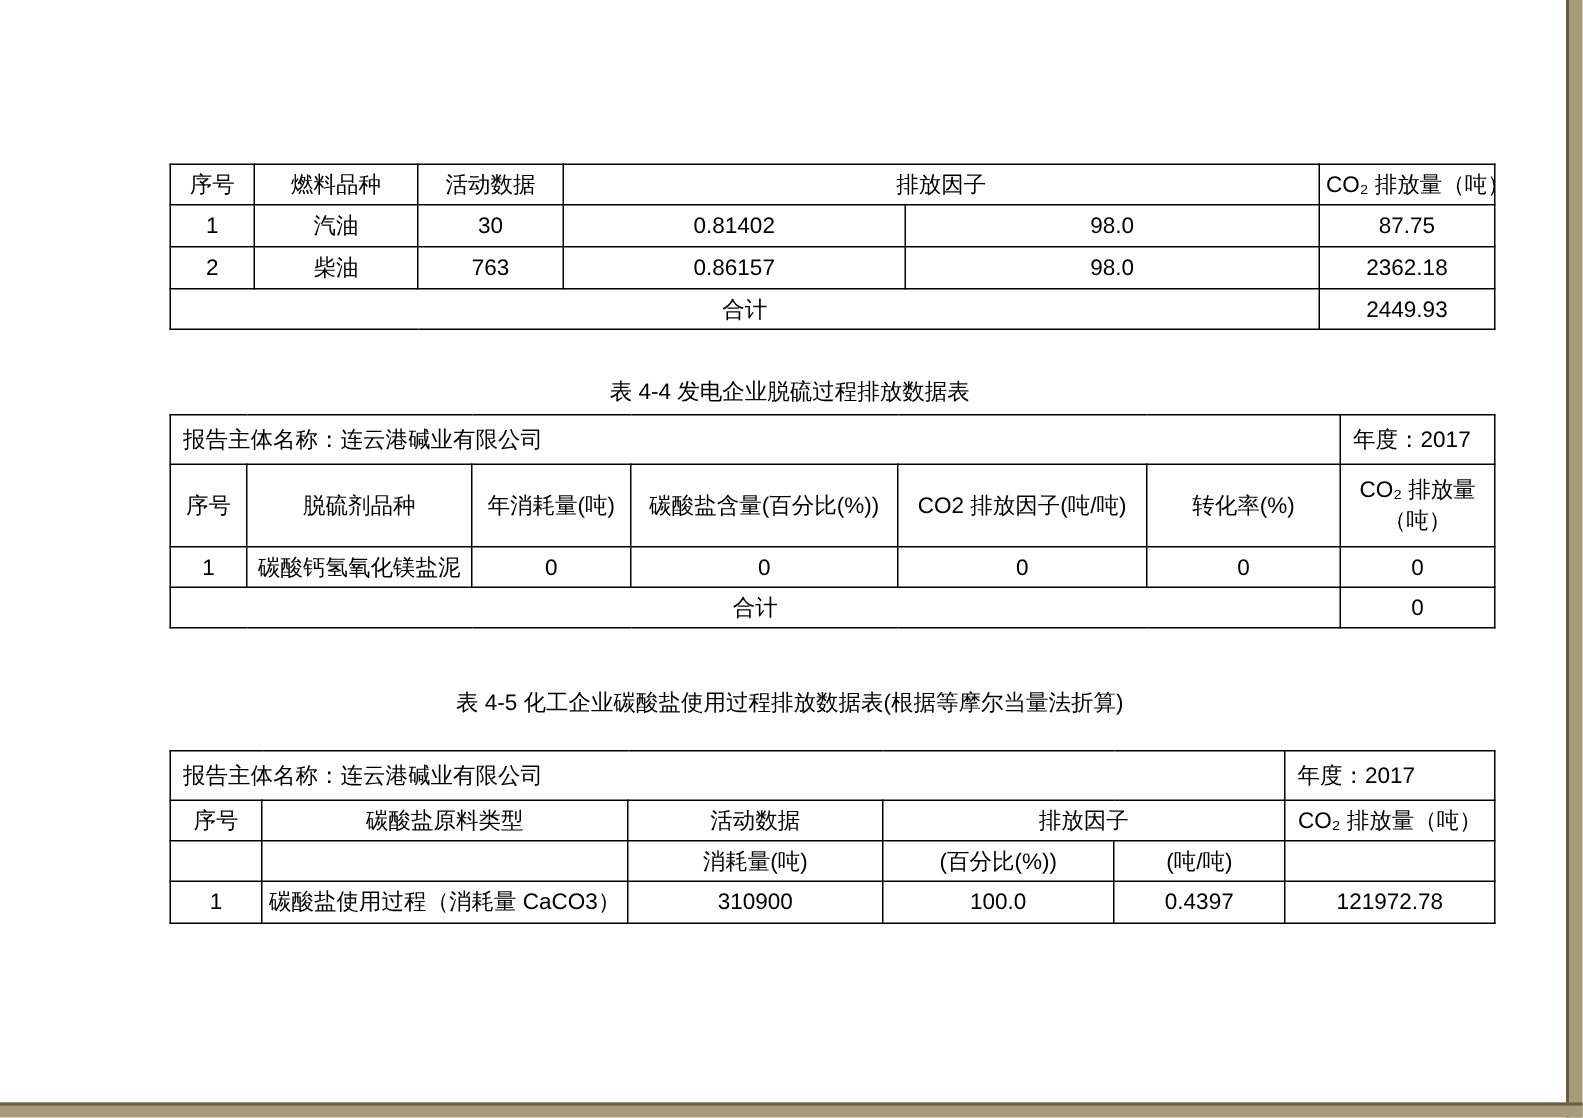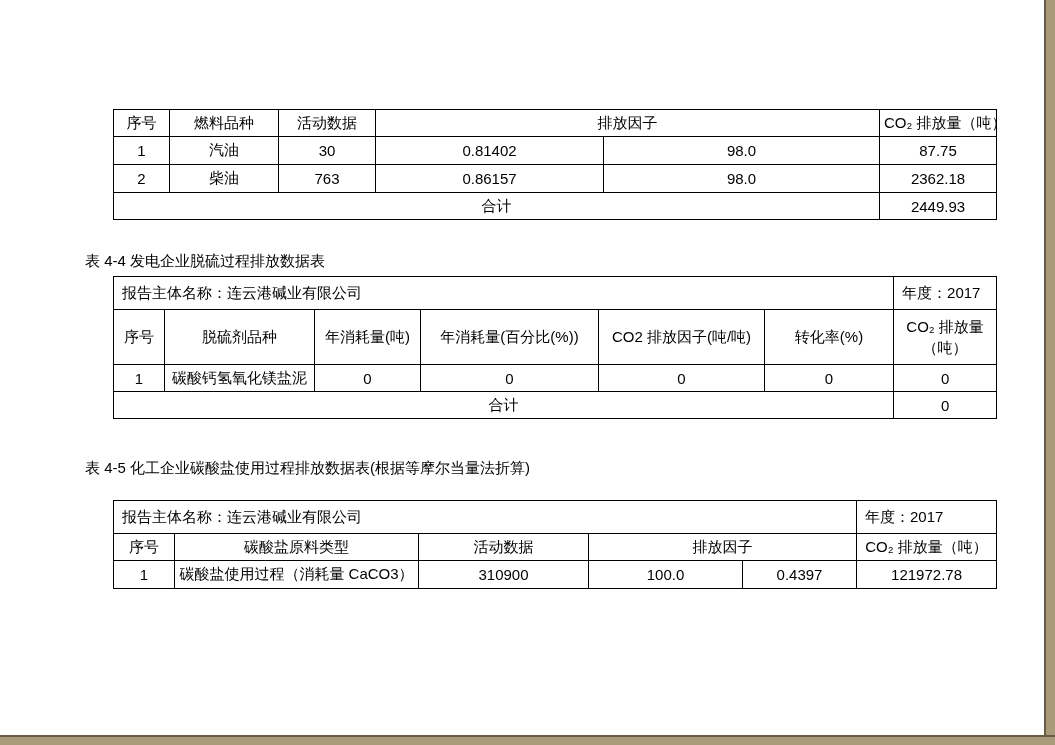--- a/index.html
+++ b/index.html
@@ -34,21 +34,21 @@
     border: 1px solid #000;
     text-align: center;
     vertical-align: middle;
     padding: 0 4px;
     overflow: hidden;
     white-space: nowrap;
   }
   td.left { text-align: left; padding-left: 8px; }
   .caption {
     position: absolute; left: 85px; width: 883px;
-    text-align: left; font-size: 15px;
+    text-align: center; font-size: 15px;
   }
   #tbl-fuel      { left: 85px; top: 109px; width: 883px; }
   #tbl-desulf    { left: 85px; top: 276px; width: 883px; }
   #tbl-carbonate { left: 85px; top: 500px; width: 883px; }
   #caption-44 { top: 252px; }
   #caption-45 { top: 459px; }
   tr.h27 { height: 27px; }
   tr.h28 { height: 28px; }
   tr.h25 { height: 33px; }
   tr.h55 { height: 55px; }
@@ -111,21 +111,21 @@
   </colgroup>
   <tbody>
       <tr class="h25">
     <td colspan="6" class="left">报告主体名称：连云港碱业有限公司</td>
     <td class="left">年度：2017</td>
   </tr>
   <tr class="h55">
     <td>序号</td>
     <td>脱硫剂品种</td>
     <td>年消耗量(吨)</td>
-    <td>年消耗量(百分比(%))</td>
+    <td>碳酸盐含量(百分比(%))</td>
     <td>CO2 排放因子(吨/吨)</td>
     <td>转化率(%)</td>
     <td class="twoline"><span>CO₂ 排放量</span><br><span>（吨）</span></td>
   </tr>
   <tr class="h27">
     <td>1</td>
     <td>碳酸钙氢氧化镁盐泥</td>
     <td>0</td>
     <td>0</td>
     <td>0</td>
@@ -155,20 +155,28 @@
     <td colspan="5" class="left">报告主体名称：连云港碱业有限公司</td>
     <td class="left">年度：2017</td>
   </tr>
   <tr class="h27">
     <td>序号</td>
     <td>碳酸盐原料类型</td>
     <td>活动数据</td>
     <td colspan="2">排放因子</td>
     <td>CO₂ 排放量（吨）</td>
   </tr>
+  <tr class="h27">
+    <td></td>
+    <td></td>
+    <td>消耗量(吨)</td>
+    <td>(百分比(%))</td>
+    <td>(吨/吨)</td>
+    <td></td>
+  </tr>
   <tr class="h28">
     <td>1</td>
     <td>碳酸盐使用过程（消耗量 CaCO3）</td>
     <td>310900</td>
     <td>100.0</td>
     <td>0.4397</td>
     <td>121972.78</td>
   </tr>
 </tbody>
   </table>

